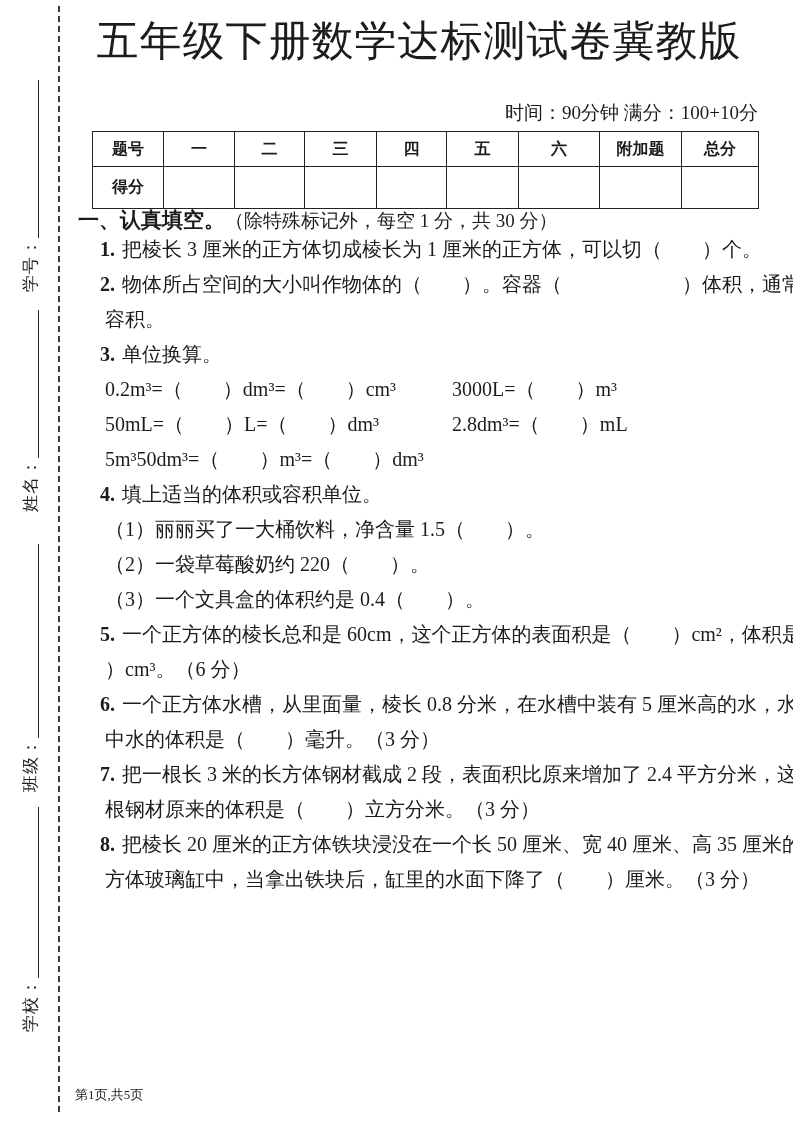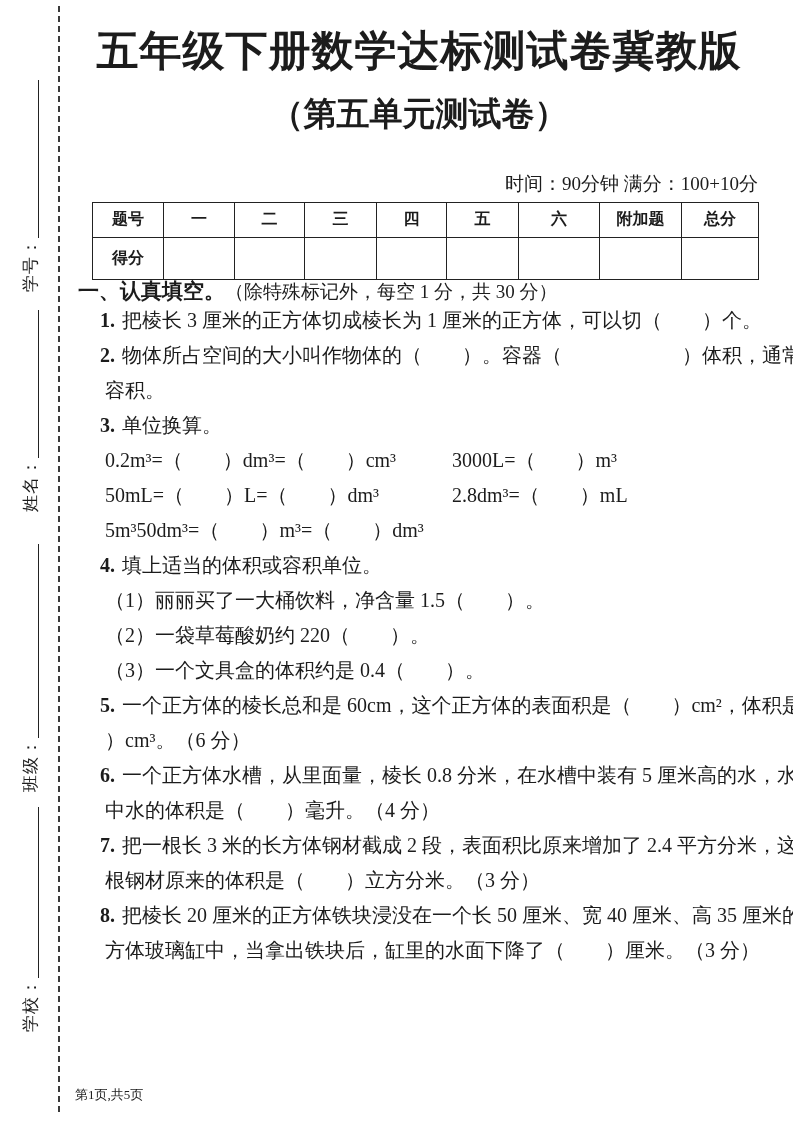--- a/index.html
+++ b/index.html
@@ -31,22 +31,22 @@
   }
   .sf-xuehao { top:292px; width:212px; }
   .sf-xingming { top:512px; width:202px; }
   .sf-banji { top:792px; width:248px; }
   .sf-xuexiao { top:1032px; width:225px; }
 
   
   .main { position:absolute; left:75px; top:0; width:688px; }
 
   .title {
-    padding-top:26px;
-    font-size:42px; font-weight:bold; text-align:center;
+    padding-top:16px;
+    font-size:42px; font-weight:normal; text-align:center;
     letter-spacing:1px; line-height:1.2; white-space:nowrap;
   }
   .subtitle {
     margin-top:16px;
     font-size:33px; font-weight:bold; text-align:center;
     line-height:1.35; white-space:nowrap;
   }
   .meta {
     margin-top:36px; padding-right:5px;
     font-size:19px; text-align:right; line-height:1.2;
@@ -107,21 +107,20 @@
     <span class="blank"></span>
   </div>
   <div class="side-field sf-xuexiao">
     <span>学校：</span>
     <span class="blank"></span>
   </div>
 
   <div class="main">
 
     <div class="title">五年级下册数学达标测试卷冀教版</div>
-    <div class="subtitle">（第五单元测试卷）</div>
     <div class="meta">时间：90分钟  满分：100+10分</div>
 
     <table class="score">
       <colgroup>
         <col style="width:71px">
           <col style="width:71px">
           <col style="width:70px">
         <col style="width:72px">
           <col style="width:70px">
           <col style="width:72px">
@@ -194,21 +193,21 @@
       <div class="qline cont">（3）一个文具盒的体积约是 0.4（　　）。</div>
 
       <div class="qline first">
         <span class="qnum">5.</span><span>一个正方体的棱长总和是 60cm，这个正方体的表面积是（　　）cm²，体积是（</span>
       </div>
       <div class="qline cont">）cm³。（6 分）</div>
 
       <div class="qline first">
         <span class="qnum">6.</span><span>一个正方体水槽，从里面量，棱长 0.8 分米，在水槽中装有 5 厘米高的水，水槽</span>
       </div>
-      <div class="qline cont">中水的体积是（　　）毫升。（4 分）</div>
+      <div class="qline cont">中水的体积是（　　）毫升。（3 分）</div>
 
       <div class="qline first">
         <span class="qnum">7.</span><span>把一根长 3 米的长方体钢材截成 2 段，表面积比原来增加了 2.4 平方分米，这</span>
       </div>
       <div class="qline cont">根钢材原来的体积是（　　）立方分米。（3 分）</div>
 
       <div class="qline first">
         <span class="qnum">8.</span><span>把棱长 20 厘米的正方体铁块浸没在一个长 50 厘米、宽 40 厘米、高 35 厘米的长</span>
       </div>
       <div class="qline cont">方体玻璃缸中，当拿出铁块后，缸里的水面下降了（　　）厘米。（3 分）</div>

